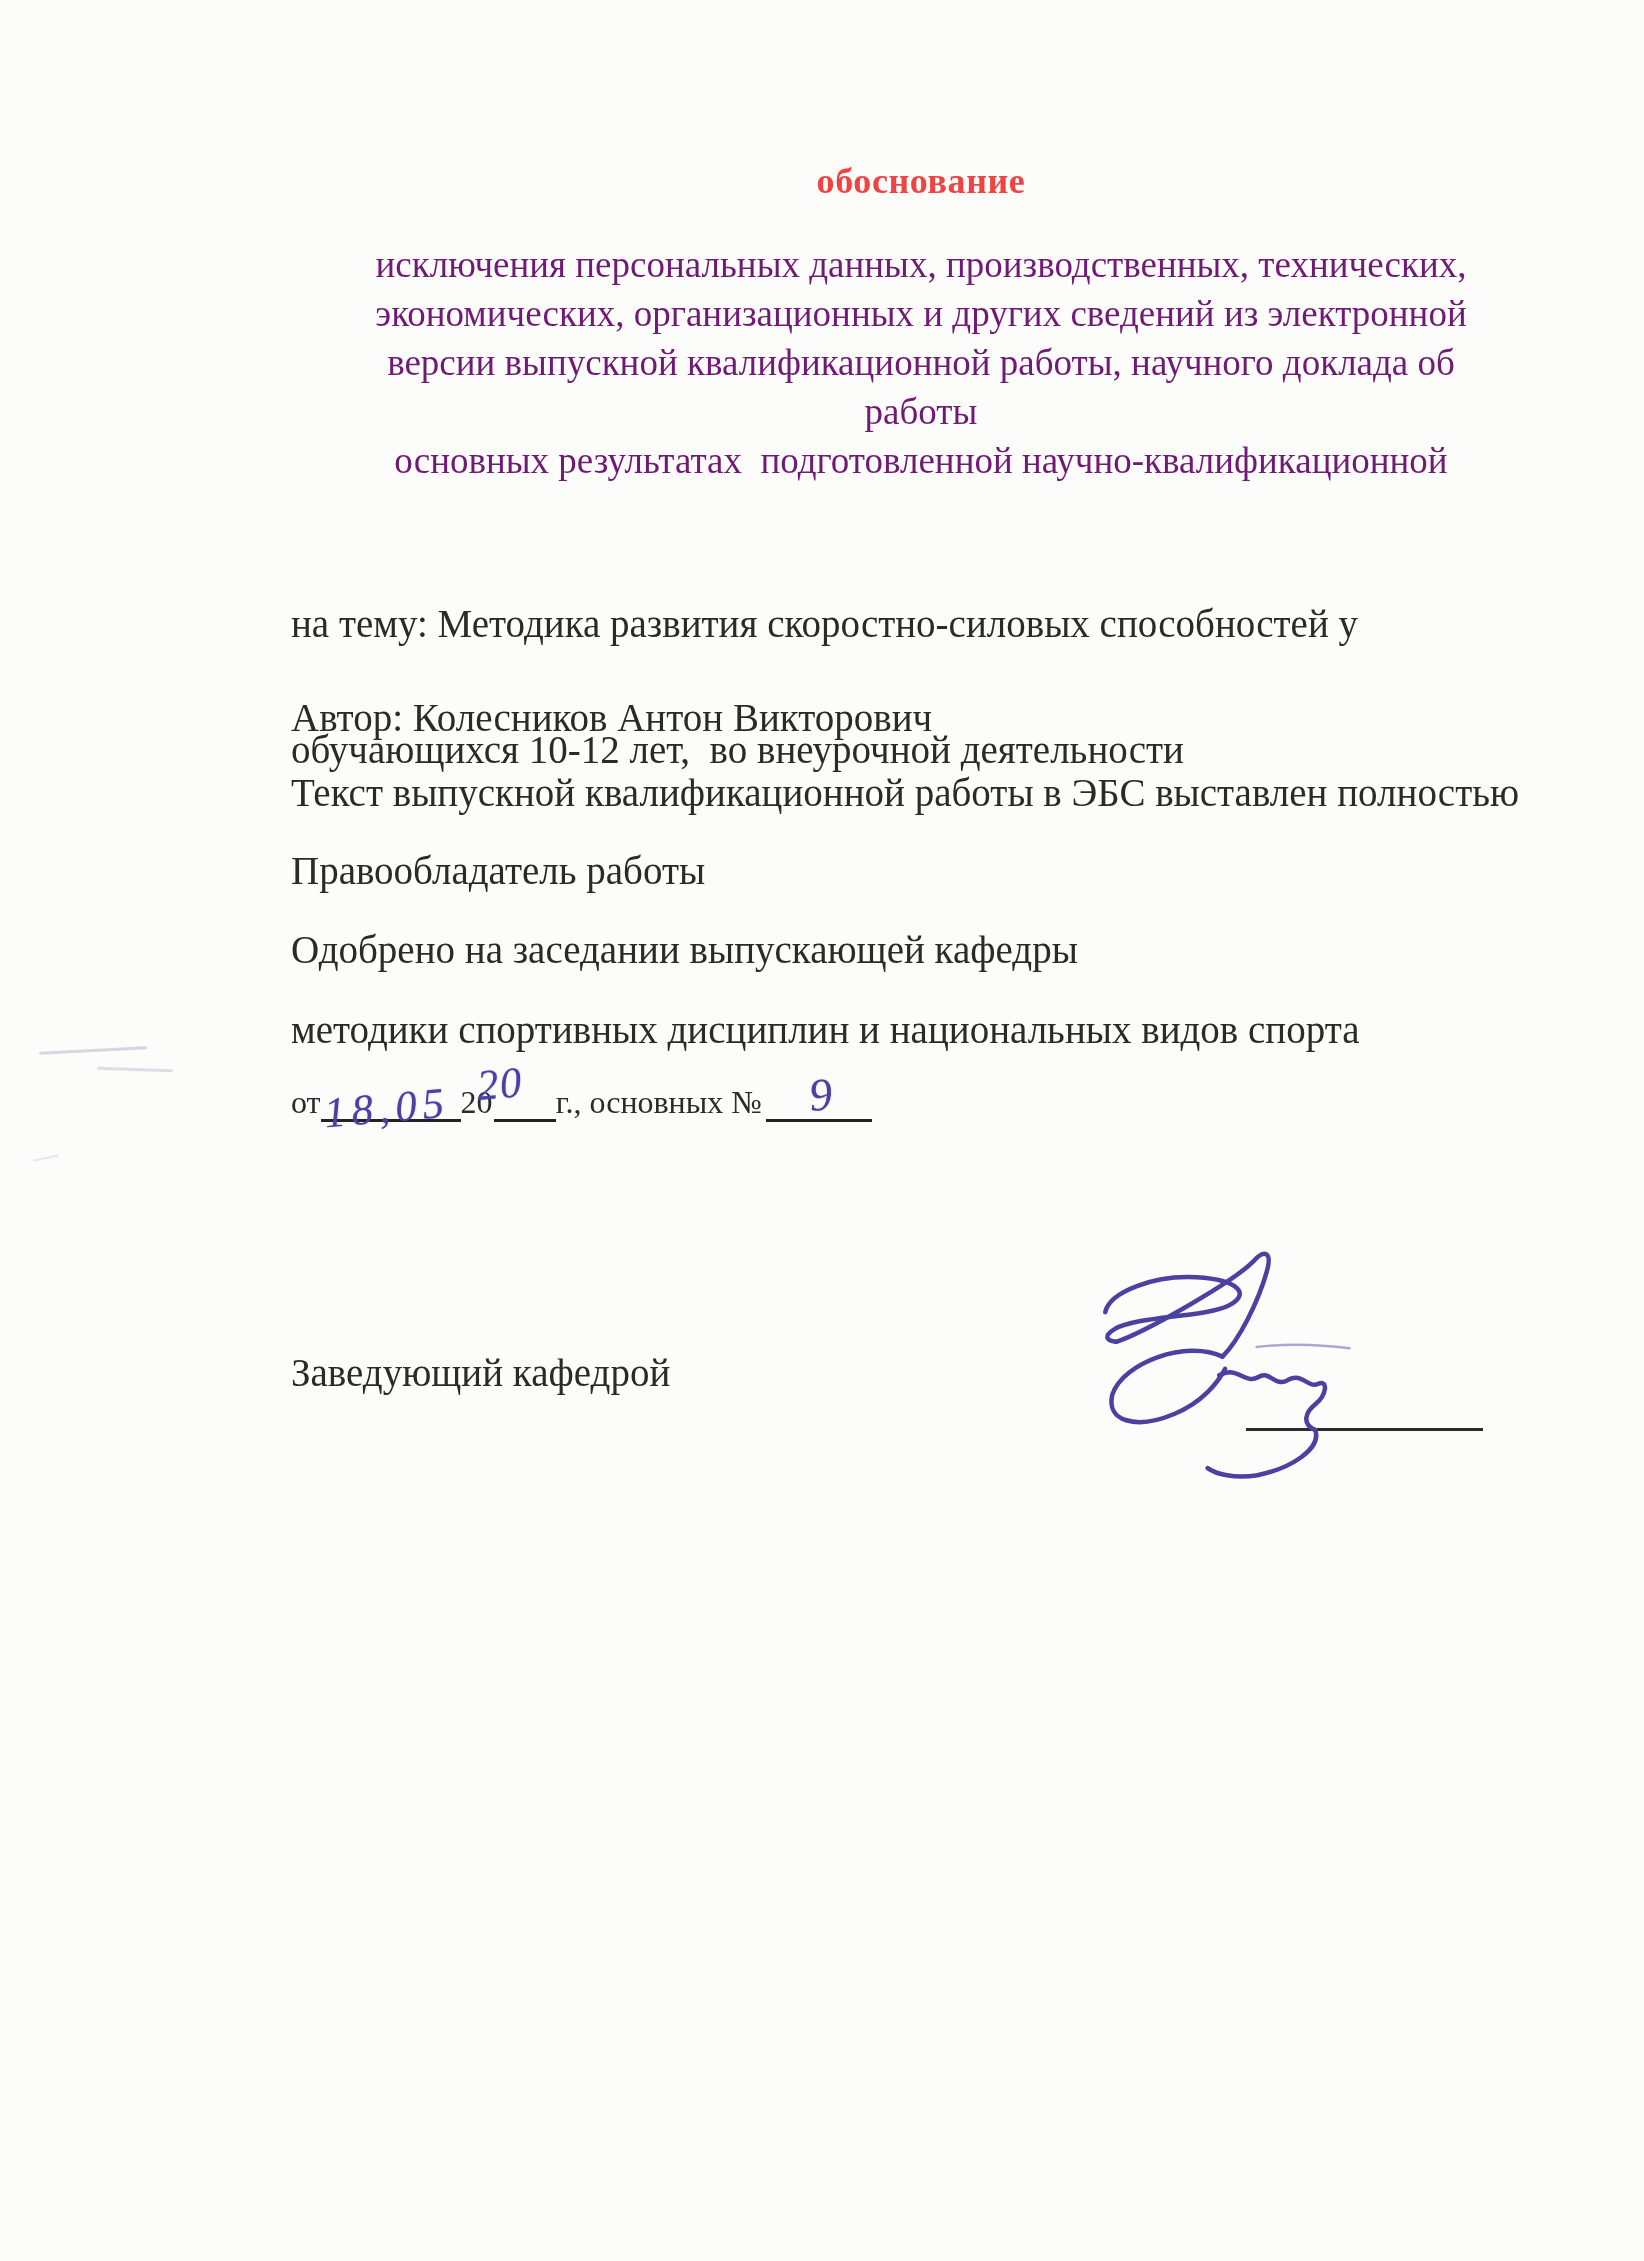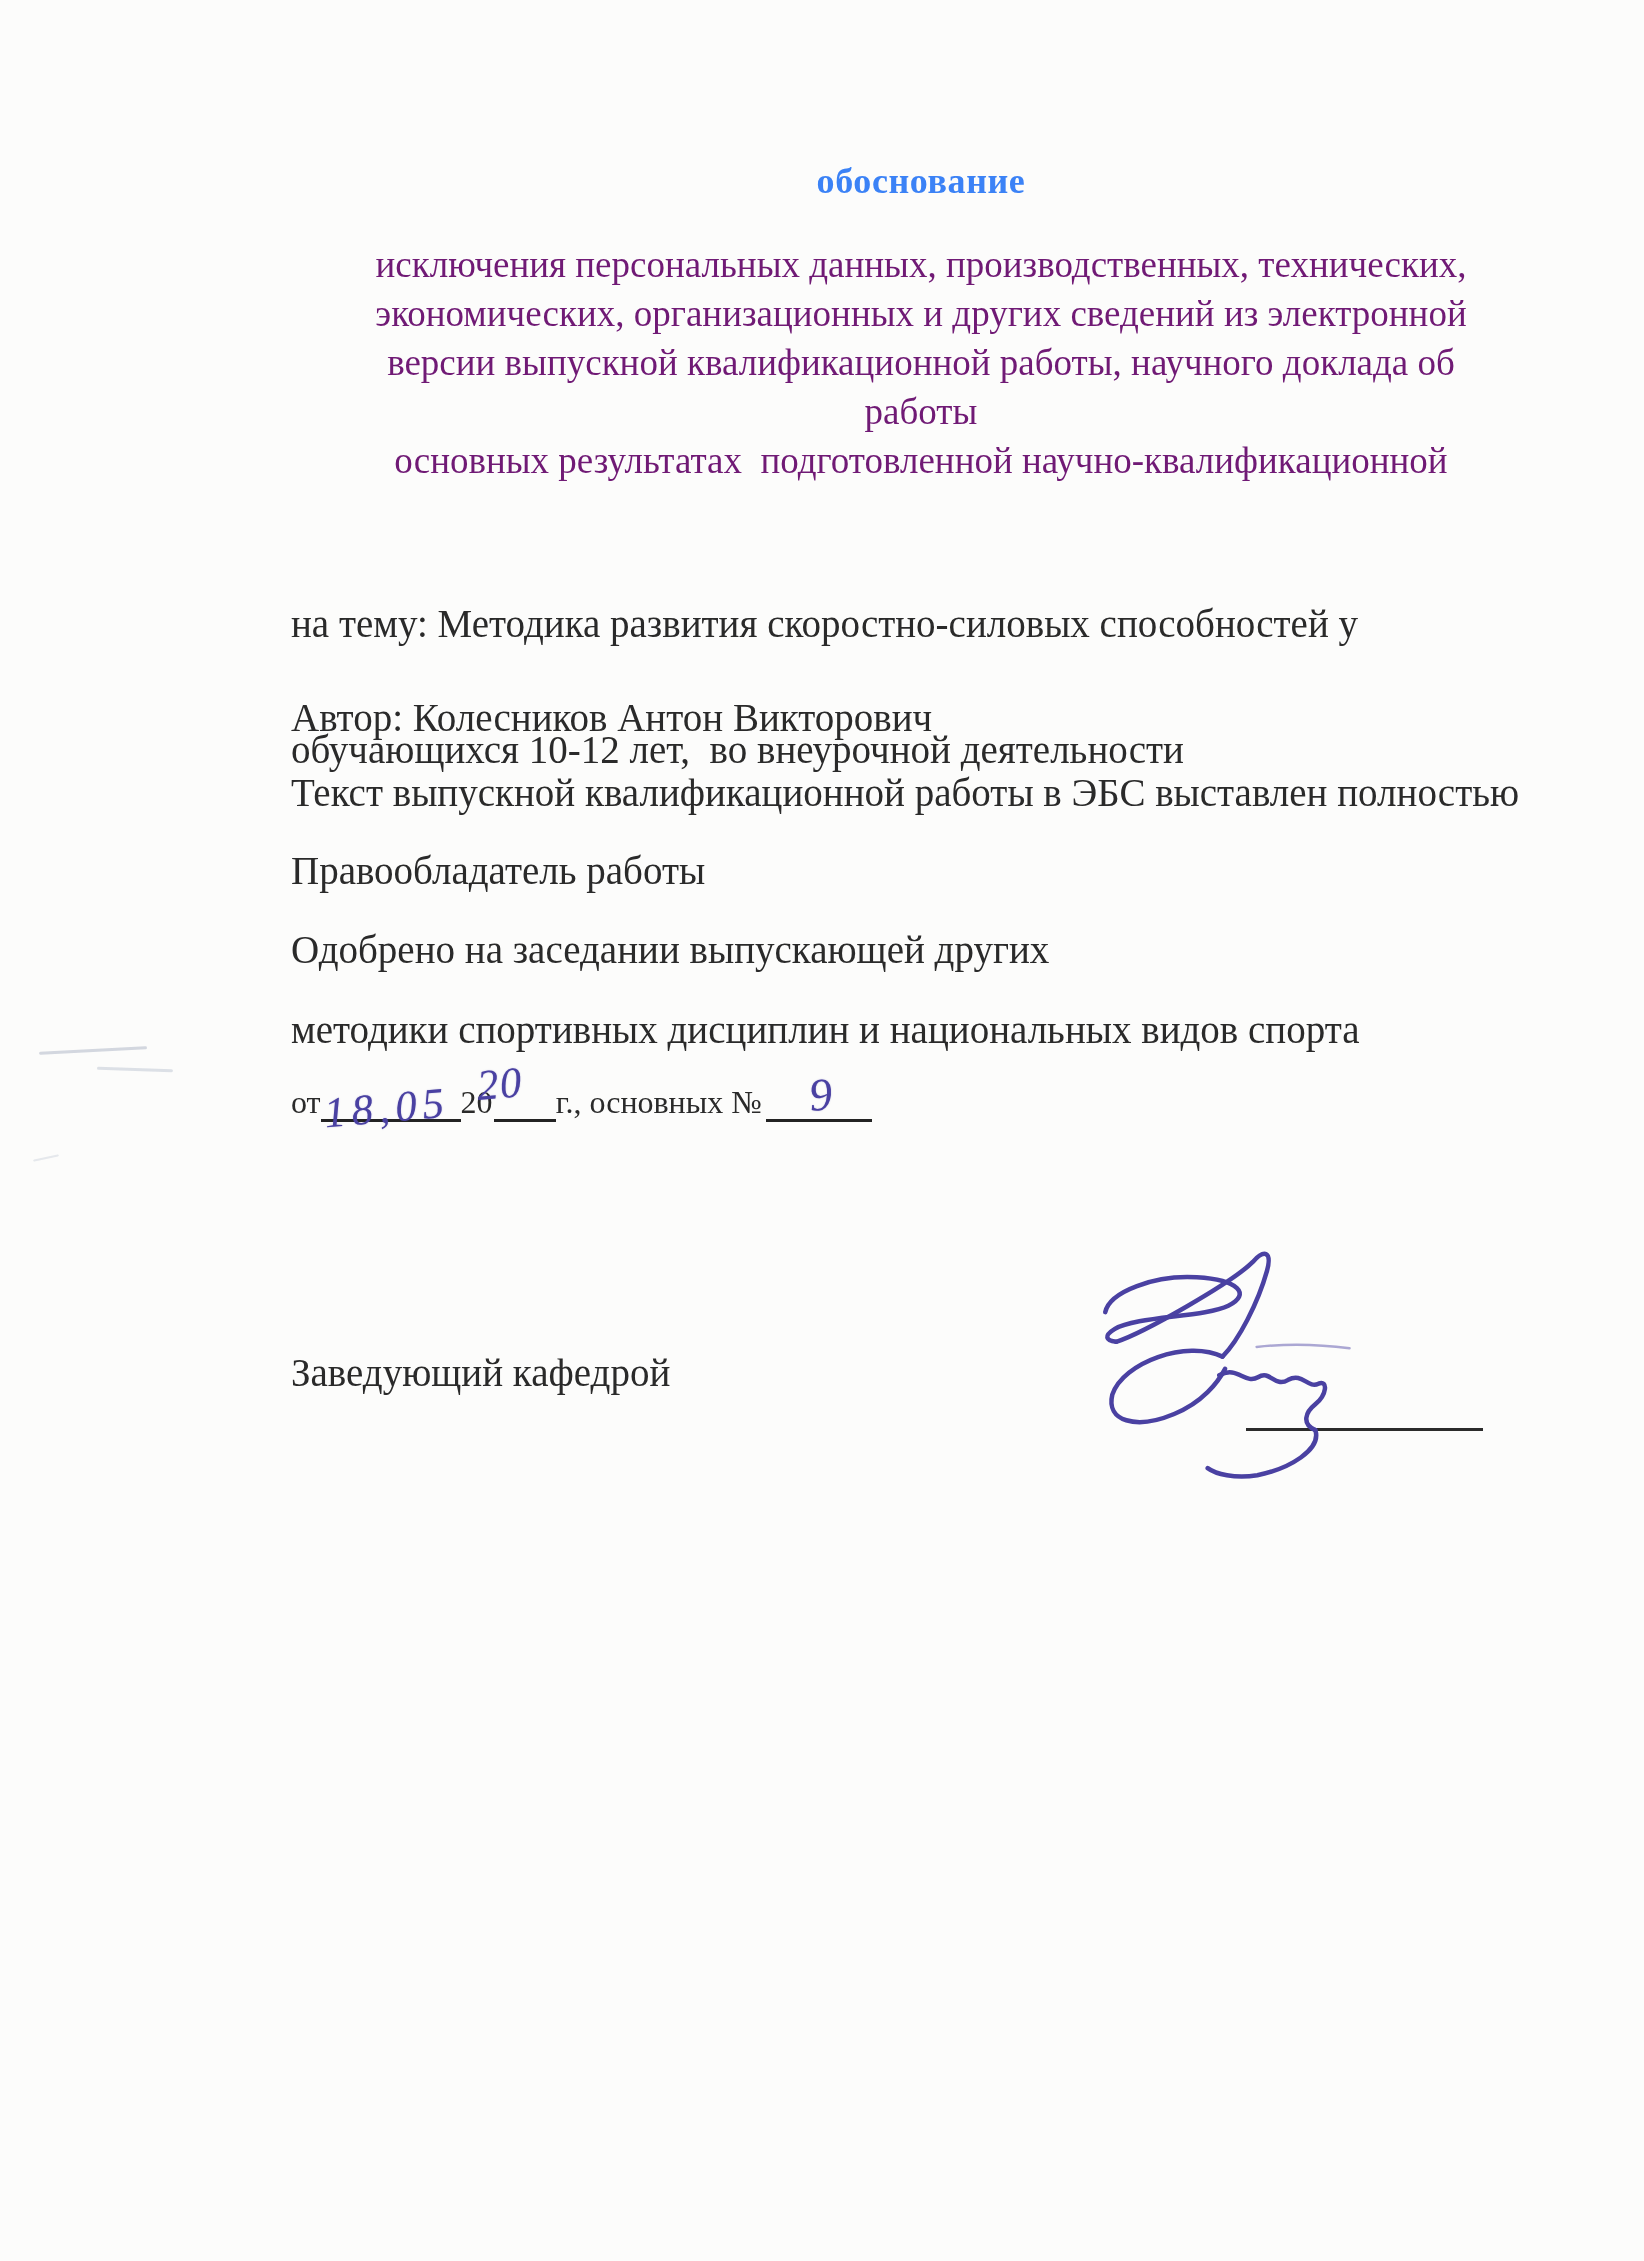--- a/index.html
+++ b/index.html
@@ -7,21 +7,21 @@
     position:relative;
     width:1644px;height:2261px;
     background:#fcfcfb;
     overflow:hidden;
     font-family:"Liberation Serif","DejaVu Serif",serif;
     color:#262626;
   }
   .abs{position:absolute;}
   .doc-title{
     left:293px;top:160px;width:1256px;
-    font-size:36px;font-weight:bold;color:#3b82f6;
+    font-size:36px;font-weight:bold;color:#ef4444;
     text-align:center;letter-spacing:0.6px;white-space:pre;
   }
   .bold-par{
     left:293px;top:240px;width:1256px;
     text-align:center;
   }
   .bold-par .line{
     font-size:37px;font-weight:normal;color:#701a75;
     line-height:49px;white-space:pre;
   }
@@ -90,21 +90,21 @@
     <div>на тему: Методика развития скоростно-силовых способностей у</div>
     <div>обучающихся 10-12 лет,  во внеурочной деятельности</div>
   </div>
 
   <div class="abs body-line author">Автор: Колесников Антон Викторович</div>
 
   <div class="abs body-line ebs">Текст выпускной квалификационной работы в ЭБС выставлен полностью</div>
 
   <div class="abs body-line rights">Правообладатель работы</div>
 
-  <div class="abs body-line approved">Одобрено на заседании выпускающей других</div>
+  <div class="abs body-line approved">Одобрено на заседании выпускающей кафедры</div>
 
   <div class="abs body-line department">методики спортивных дисциплин и национальных видов спорта</div>
 
   <div class="abs protocol">
     <span>от</span><span class="uline u1"><span class="hw hw-date">18,05</span></span><span>20</span><span class="uline u2"><span class="hw hw-year">20</span></span><span>г., основных №</span><span class="uline u3"><span class="hw hw-num">9</span></span>
   </div>
 
   <div class="abs body-line sign-label">Заведующий кафедрой</div>
 
   <div class="abs sign-underline"></div>

